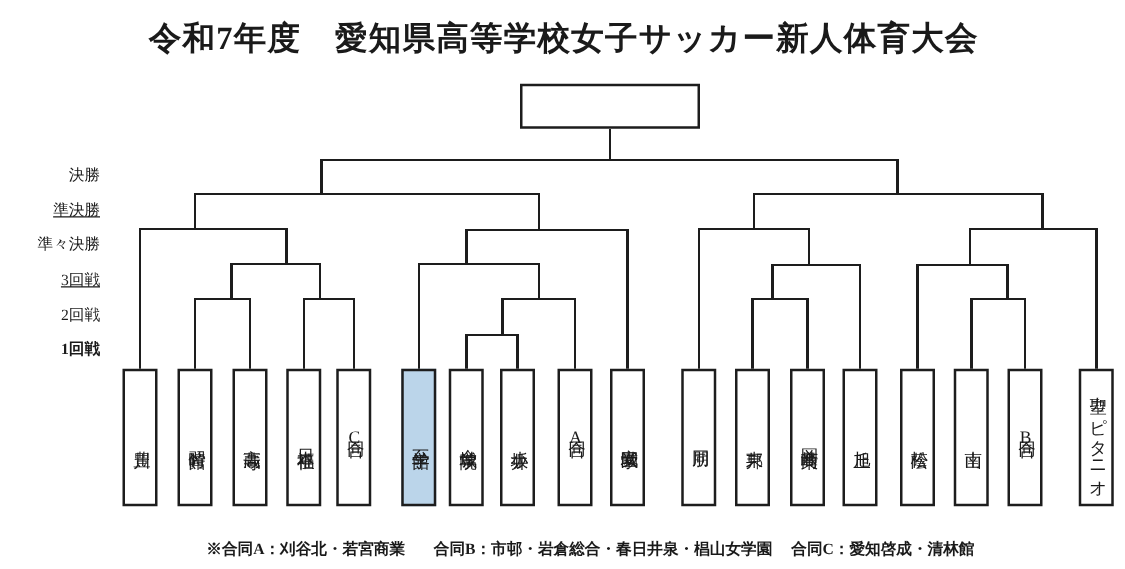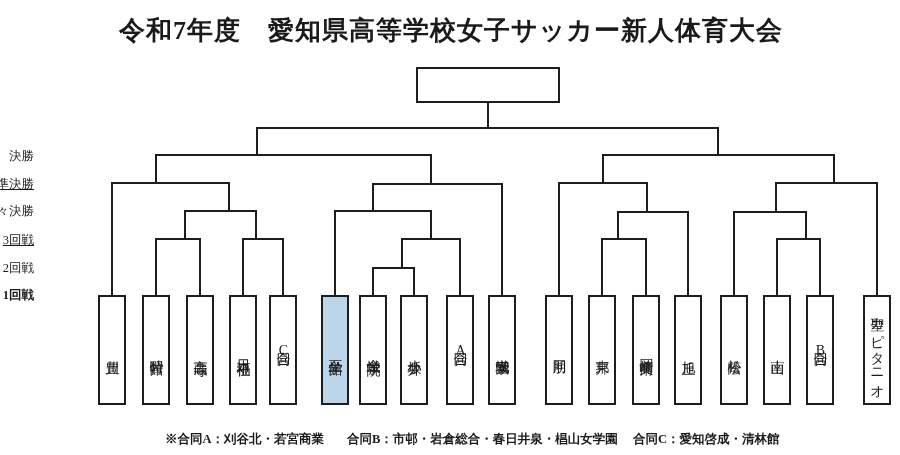--- a/index.html
+++ b/index.html
@@ -5,22 +5,22 @@
   html,body{margin:0;padding:0;background:#fff;}
   #stage{
     position:relative;width:900px;height:455px;background:#ffffff;overflow:hidden;
     font-family:"Liberation Serif","DejaVu Serif",serif;color:#1a1a1a;
   }
   .title{
     position:absolute;left:1px;top:13px;width:100%;text-align:center;
     font-size:26px;font-weight:bold;letter-spacing:1px;white-space:nowrap;
   }
   .round-label{
-    position:absolute;right:866px;white-space:nowrap;
-    font-size:12.5px;line-height:14px;text-align:center;margin-top:16px;
+    position:absolute;right:820px;white-space:nowrap;
+    font-size:12.5px;line-height:14px;text-align:center;
   }
   .champion-box{
     position:absolute;left:416px;top:67px;width:144px;height:36px;
     border:2px solid #1d1d1d;background:#fff;box-sizing:border-box;
   }
   #lines{position:absolute;left:0;top:0;}
   .team-box{
     position:absolute;top:295px;width:28px;height:110px;box-sizing:border-box;
     border:2px solid #1d1d1d;background:#fff;
     display:flex;align-items:center;justify-content:center;

